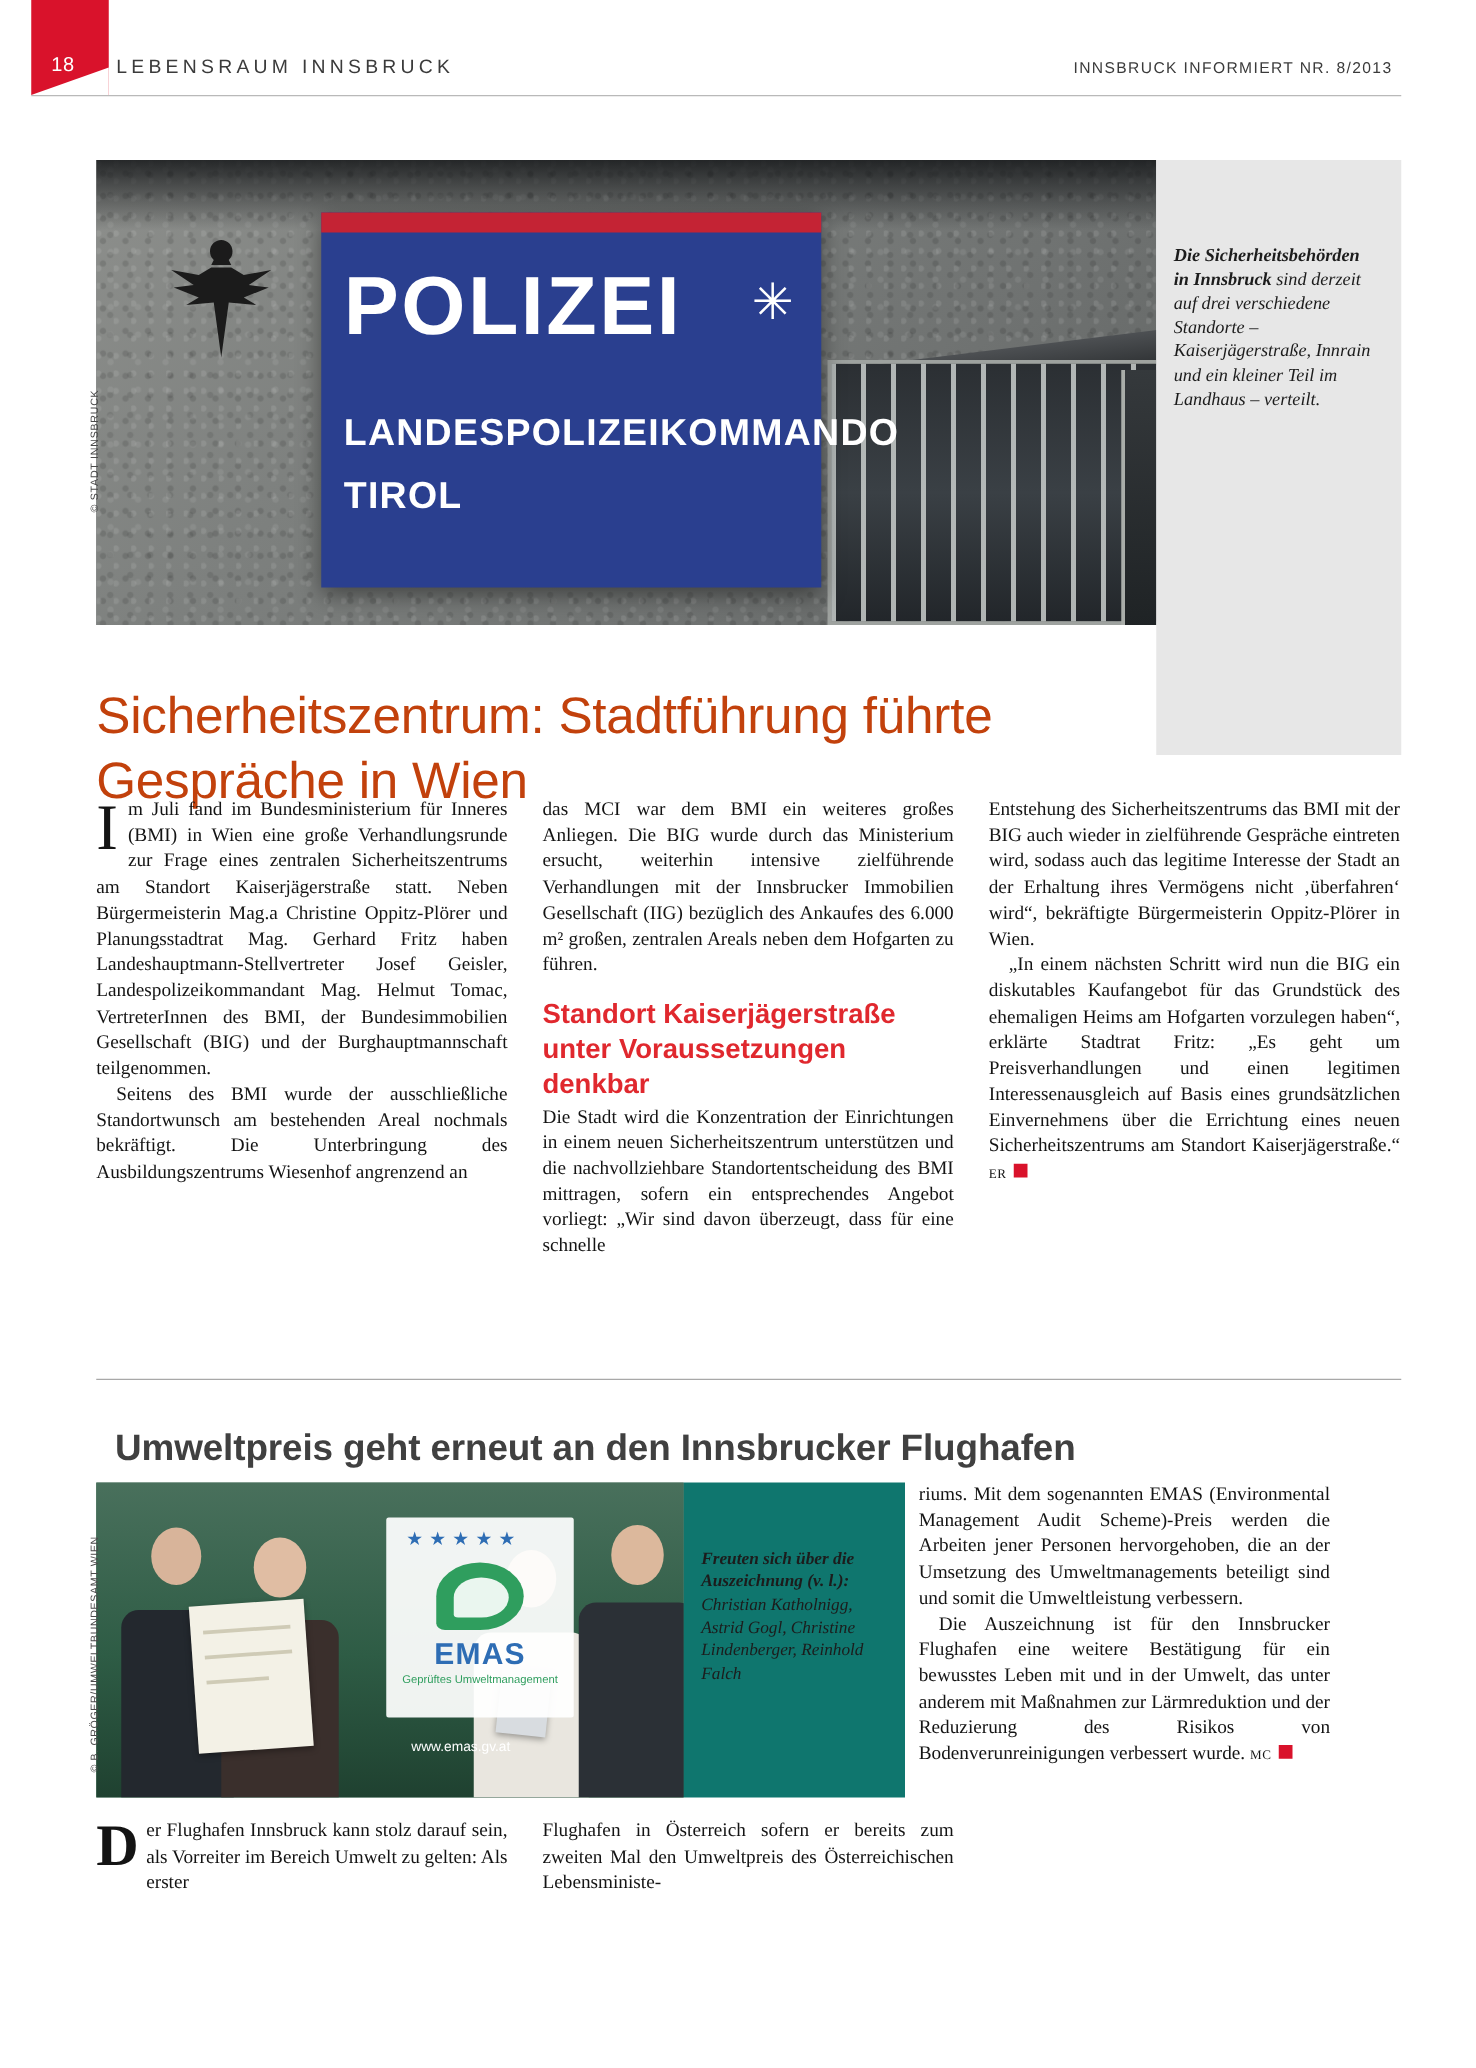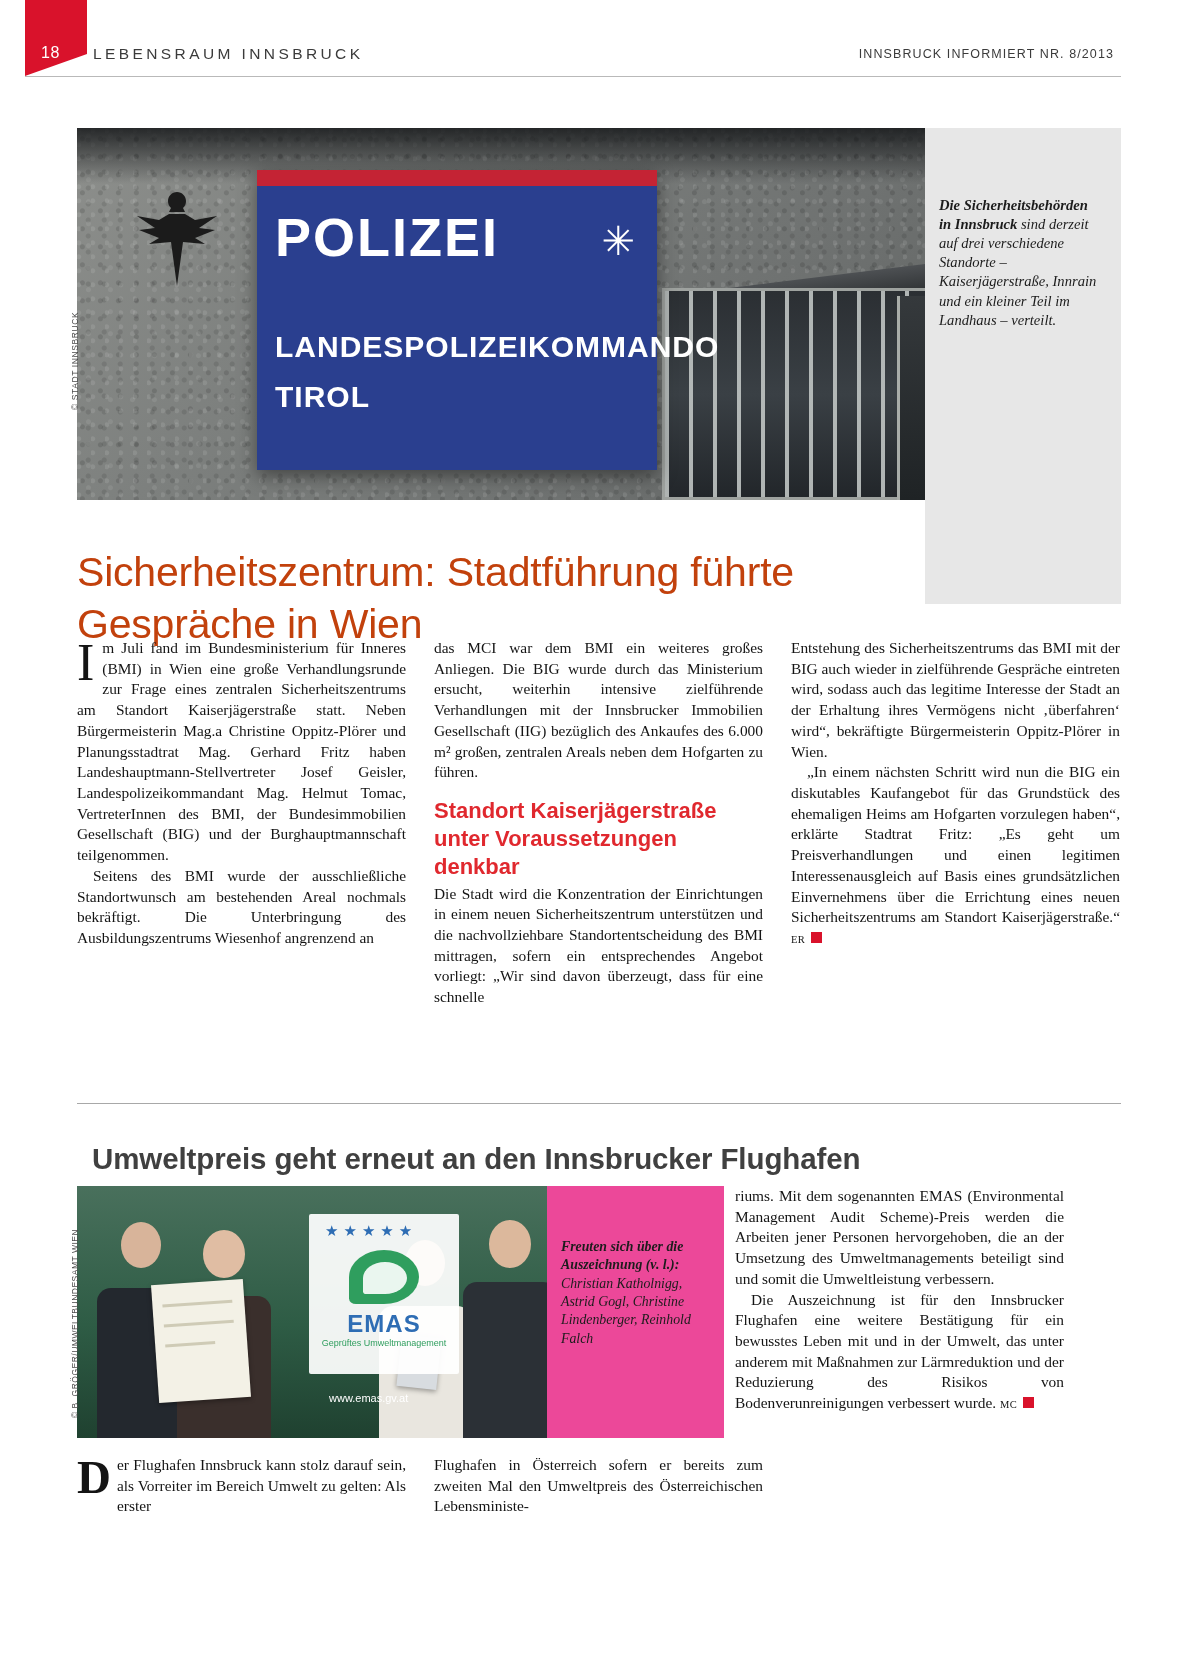--- a/index.html
+++ b/index.html
@@ -118,21 +118,21 @@
     box-shadow: 0 6px 18px rgba(0,0,0,0.45);
   }
   .sign-redbar {
     position: absolute; top: 0; left: 0; width: 100%; height: 16px;
     background: #c42334;
   }
   .sign-title {
     position: absolute; top: 36px; left: 18px;
     font-family: "Liberation Sans", sans-serif;
     font-weight: bold;
-    font-size: 54px;
+    font-size: 66px;
     letter-spacing: 2px;
     color: #ffffff;
   }
   .sign-star {
     position: absolute; top: 52px; right: 22px;
     color: #ffffff; font-size: 40px; line-height: 1;
   }
   .sign-sub1 {
     position: absolute; top: 160px; left: 18px;
     font-family: "Liberation Sans", sans-serif;
@@ -362,21 +362,21 @@
     letter-spacing: 0.5px;
     color: #4a4a4a;
     white-space: nowrap;
   }
 
   
   .caption2 {
     position: absolute;
     top: 1186px; left: 547px;
     width: 177px; height: 252px;
-    background: #ec4899;
+    background: #0f766e;
     padding: 52px 16px 0 14px;
   }
   .caption2 p {
     margin: 0;
     font-family: "Liberation Serif", serif;
     font-style: italic;
     font-size: 13.8px;
     line-height: 1.33;
     color: #1c1c1c;
   }

